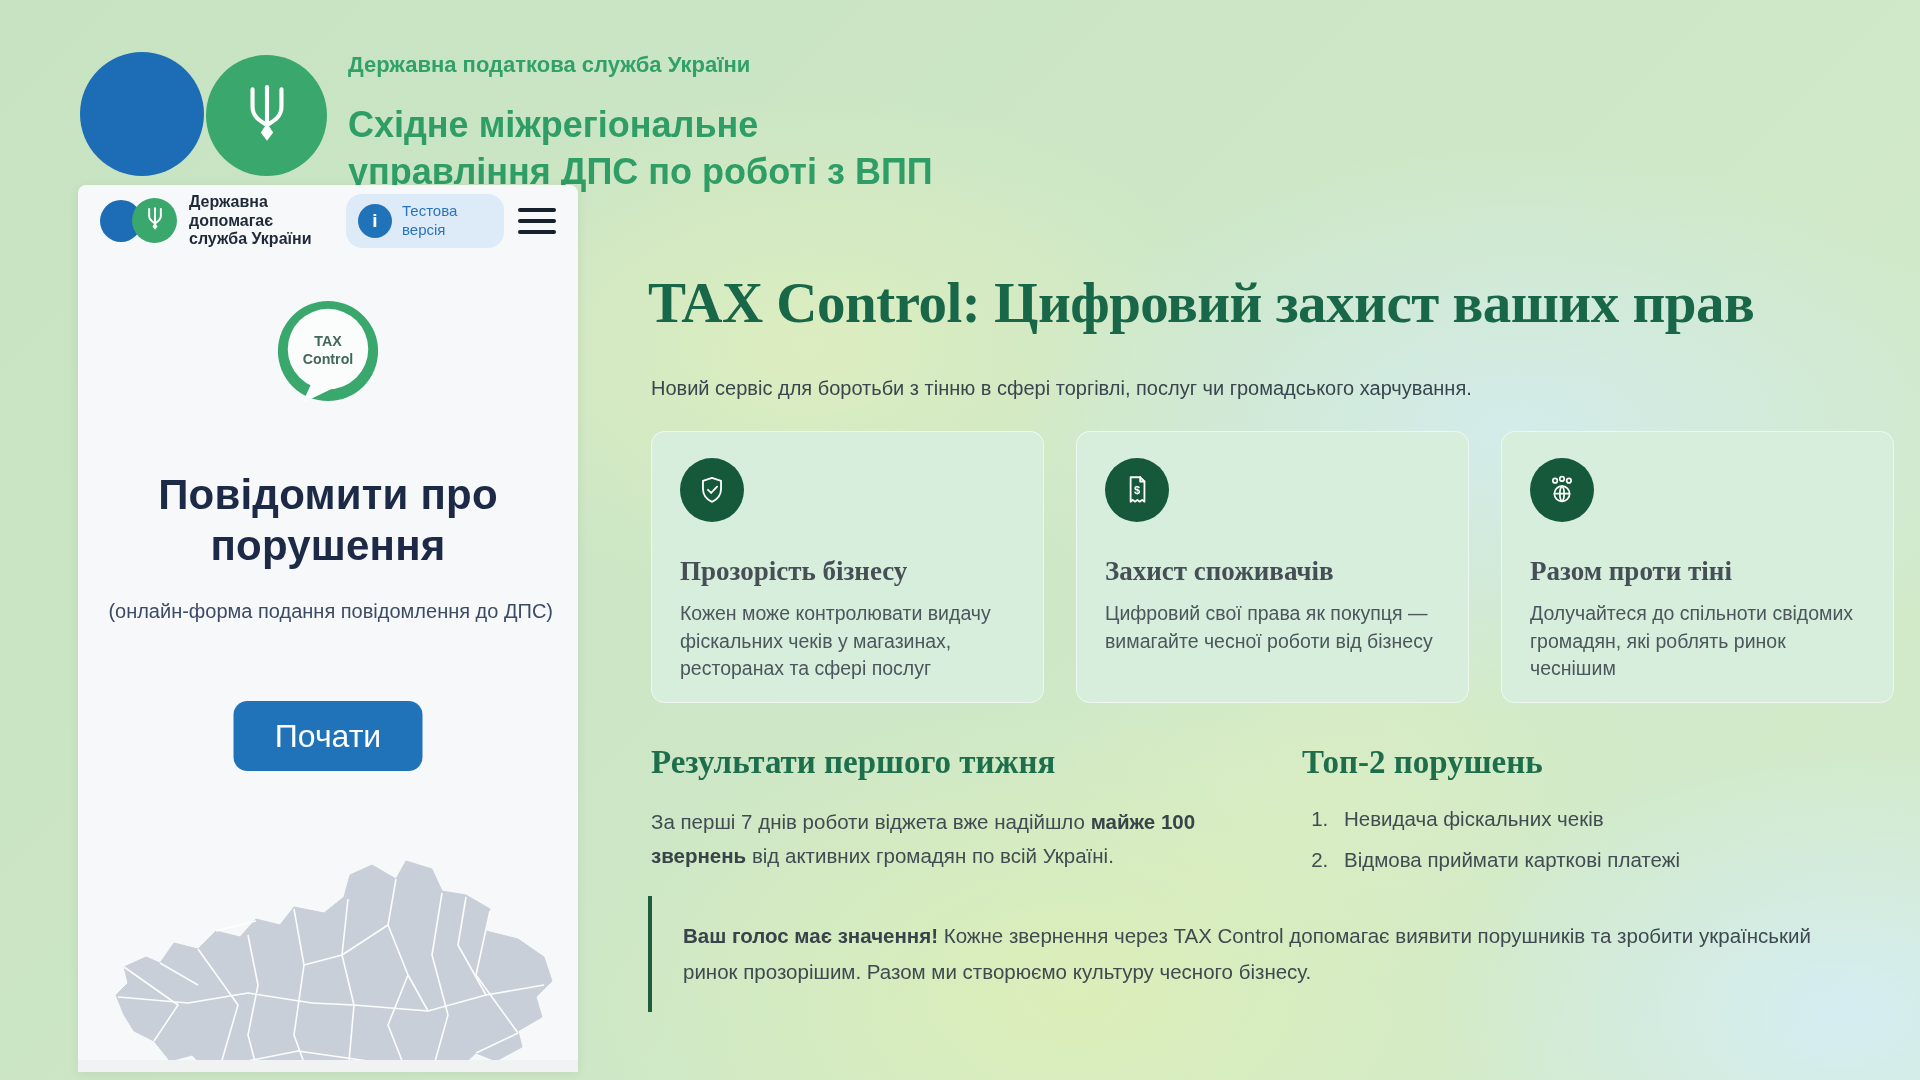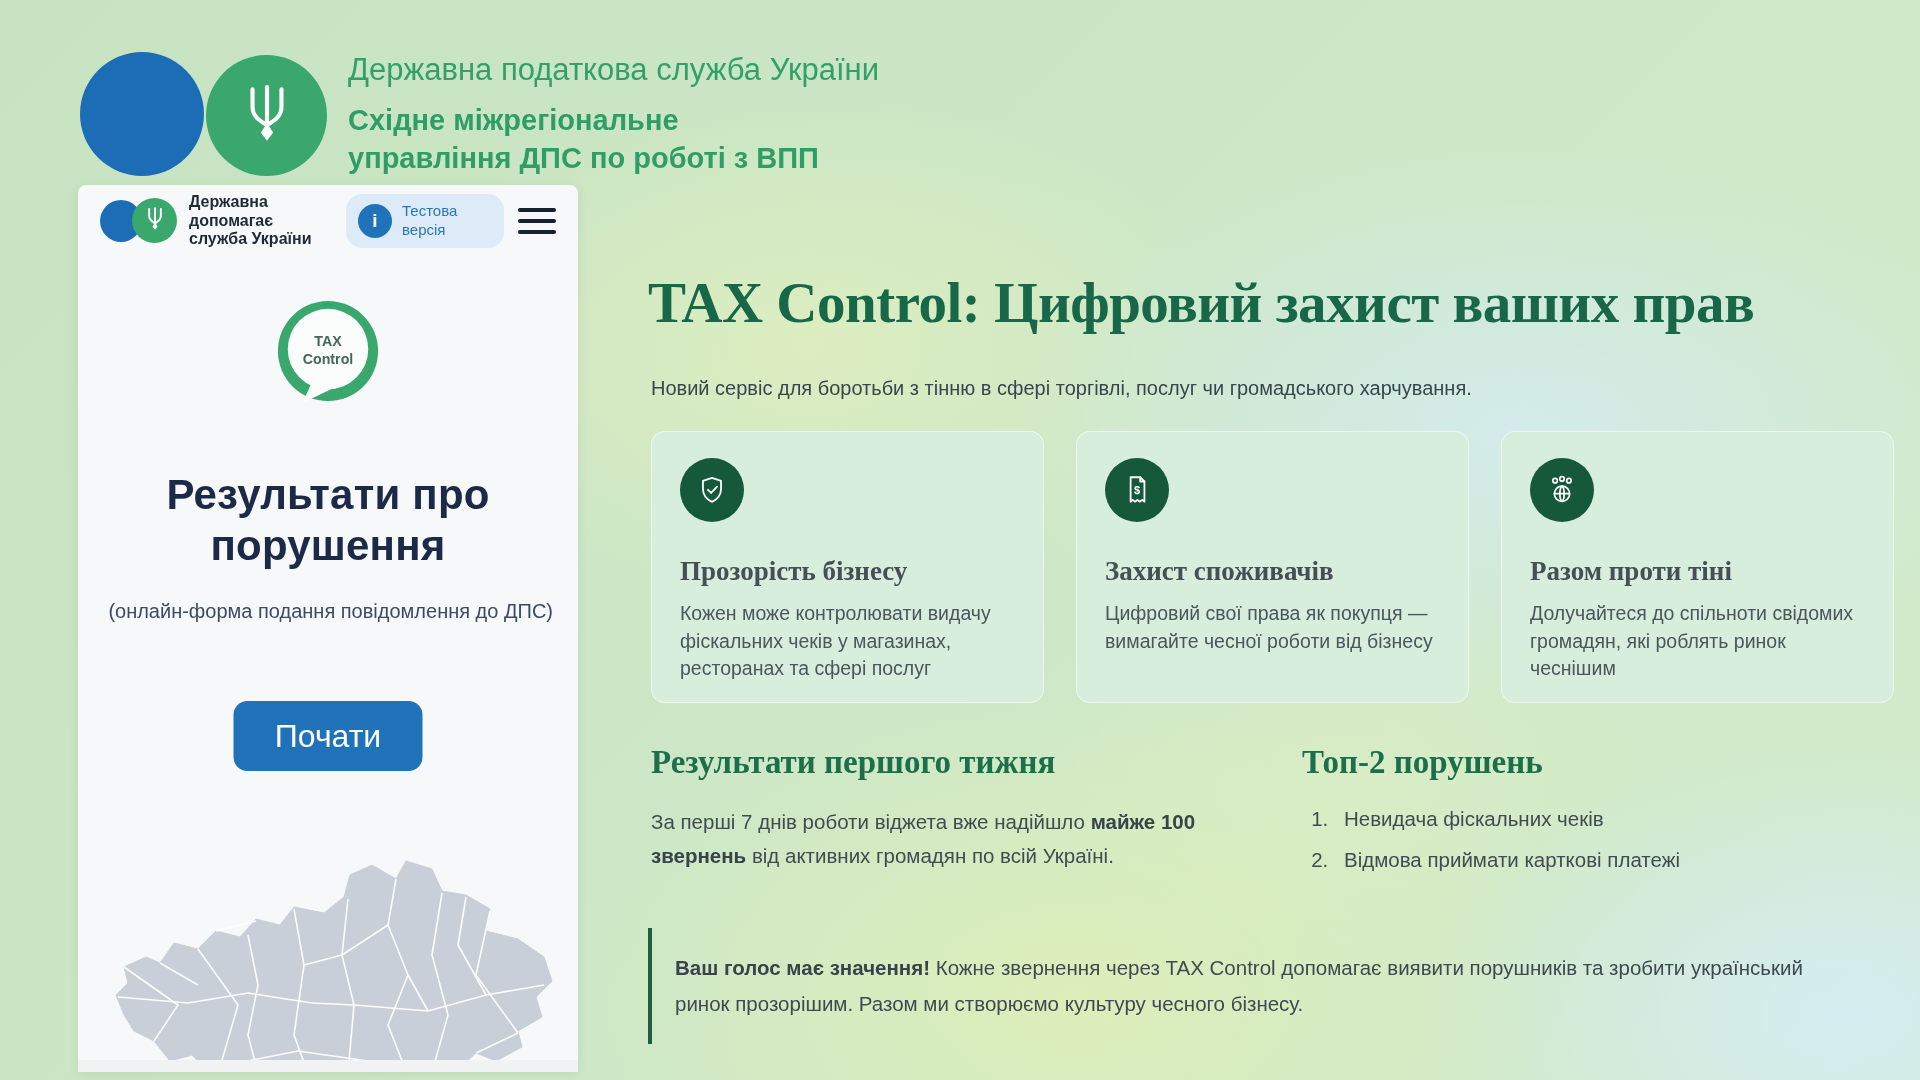--- a/index.html
+++ b/index.html
@@ -14,22 +14,22 @@
       radial-gradient(780px 470px at 56% 92%, rgba(224,240,180,.75), rgba(224,240,180,0) 62%),
       radial-gradient(640px 420px at 96% 94%, rgba(213,237,244,.95), rgba(213,237,244,0) 65%),
       radial-gradient(500px 340px at 70% 72%, rgba(222,240,196,.6), rgba(222,240,196,0) 60%),
       linear-gradient(135deg,#c7e3c2 0%,#cde7c6 45%,#d4ebca 100%);
   }
 
   
   .logo-circle { position:absolute; border-radius:50%; display:flex; align-items:center; justify-content:center; }
   .logo-blue  { left:80px;  top:52px; width:124px; height:124px; background:#1d6db6; }
   .logo-green { left:206px; top:55px; width:121px; height:121px; background:#3aa76d; }
-  .hdr-title { position:absolute; left:348px; top:52px; font-size:31px; font-weight:normal; color:#31a069; }
-  .hdr-sub   { position:absolute; left:348px; top:102px; font-size:29px; font-weight:bold; color:#2f9d66; line-height:1.3; }
+  .hdr-title { position:absolute; left:348px; top:52px; font-size:22px; font-weight:bold; color:#31a069; }
+  .hdr-sub   { position:absolute; left:348px; top:102px; font-size:36px; font-weight:bold; color:#2f9d66; line-height:1.3; }
 
   
   .widget {
     position:absolute; left:78px; top:185px; width:500px; height:887px;
     background:#f7f8fa; border-radius:8px 8px 0 0; overflow:hidden;
     box-shadow:0 2px 12px rgba(0,0,0,.07);
   }
   .w-header { position:absolute; left:22px; top:8px; width:456px; display:flex; align-items:center; }
   .mini-circle { border-radius:50%; display:flex; align-items:center; justify-content:center; flex:none; }
   .mini-blue  { width:42px; height:42px; background:#1d6db6; }
@@ -94,22 +94,22 @@
   }
   .results { position:absolute; left:651px; top:744px; width:600px; }
   .results p { margin-top:24px; font-size:20.5px; color:#414c52; line-height:1.68; width:585px; }
   .results b, .quote b { font-weight:bold; color:#39434a; }
 
   .violations { position:absolute; left:1302px; top:744px; width:580px; }
   .violations ol { margin-top:26px; padding-left:32px; }
   .violations li { font-size:20.5px; color:#414c52; margin-bottom:17px; padding-left:10px; }
 
   .quote {
-    position:absolute; left:648px; top:928px; width:1190px;
-    border-left:4px solid #1d5e3c; padding:22px 0 22px 23px;
+    position:absolute; left:648px; top:896px; width:1190px;
+    border-left:4px solid #1d5e3c; padding:22px 0 22px 31px;
   }
   .quote p { font-size:20.5px; color:#3f4a50; line-height:1.75; }
 </style>
 </head>
 <body>
 
 <div class="stage">
 
   <div class="logo-circle logo-blue"></div>
   <div class="logo-circle logo-green">
@@ -159,21 +159,21 @@
     <div class="tc-logo">
       <svg width="108" height="112" viewBox="0 0 110 114">
         <circle cx="55" cy="55" r="51" fill="#3aa76d"></circle>
         <circle cx="55" cy="53" r="41" fill="#fbfcfc"></circle>
         <path d="M38 88 L29 108 L58 94 Z" fill="#fbfcfc"></path>
         <text x="55" y="50" text-anchor="middle" font-family="Liberation Sans, sans-serif" font-size="14.5" font-weight="bold" fill="#41685a">TAX</text>
         <text x="55" y="68" text-anchor="middle" font-family="Liberation Sans, sans-serif" font-size="14.5" font-weight="bold" fill="#41685a">Control</text>
       </svg>
     </div>
 
-    <div class="w-heading">Результати про порушення</div>
+    <div class="w-heading">Повідомити про порушення</div>
     <div class="w-subheading">(онлайн-форма подання повідомлення до ДПС)</div>
 
     <button class="start-btn">Почати</button>
 
     <div class="map-wrap">
       <svg width="460" height="300" viewBox="0 0 460 300">
         <g fill="#c9cfd8" stroke="#c9cfd8" stroke-width="1">
           <path d="M18 160 L30 148 L26 132 L48 122 L62 128 L76 108 L100 114 L118 96 L142 102 L158 84 L182 90 L196 72 L226 78 L246 62 L252 40 L274 30 L298 44 L308 26 L334 34 L344 56 L368 60 L392 74 L388 96 L420 104 L446 122 L454 146 L438 162 L444 182 L420 196 L424 212 L398 226 L378 218 L358 236 L330 228 L312 246 L316 262 L290 256 L272 272 L254 258 L230 264 L214 250 L192 256 L176 240 L152 246 L130 230 L110 236 L94 220 L72 226 L56 206 L36 196 L26 180 Z"></path>
           <path d="M282 268 L304 276 L324 270 L340 282 L314 292 L286 286 Z"></path>
           <path d="M196 286 L230 282 L250 290 L226 296 Z"></path>

